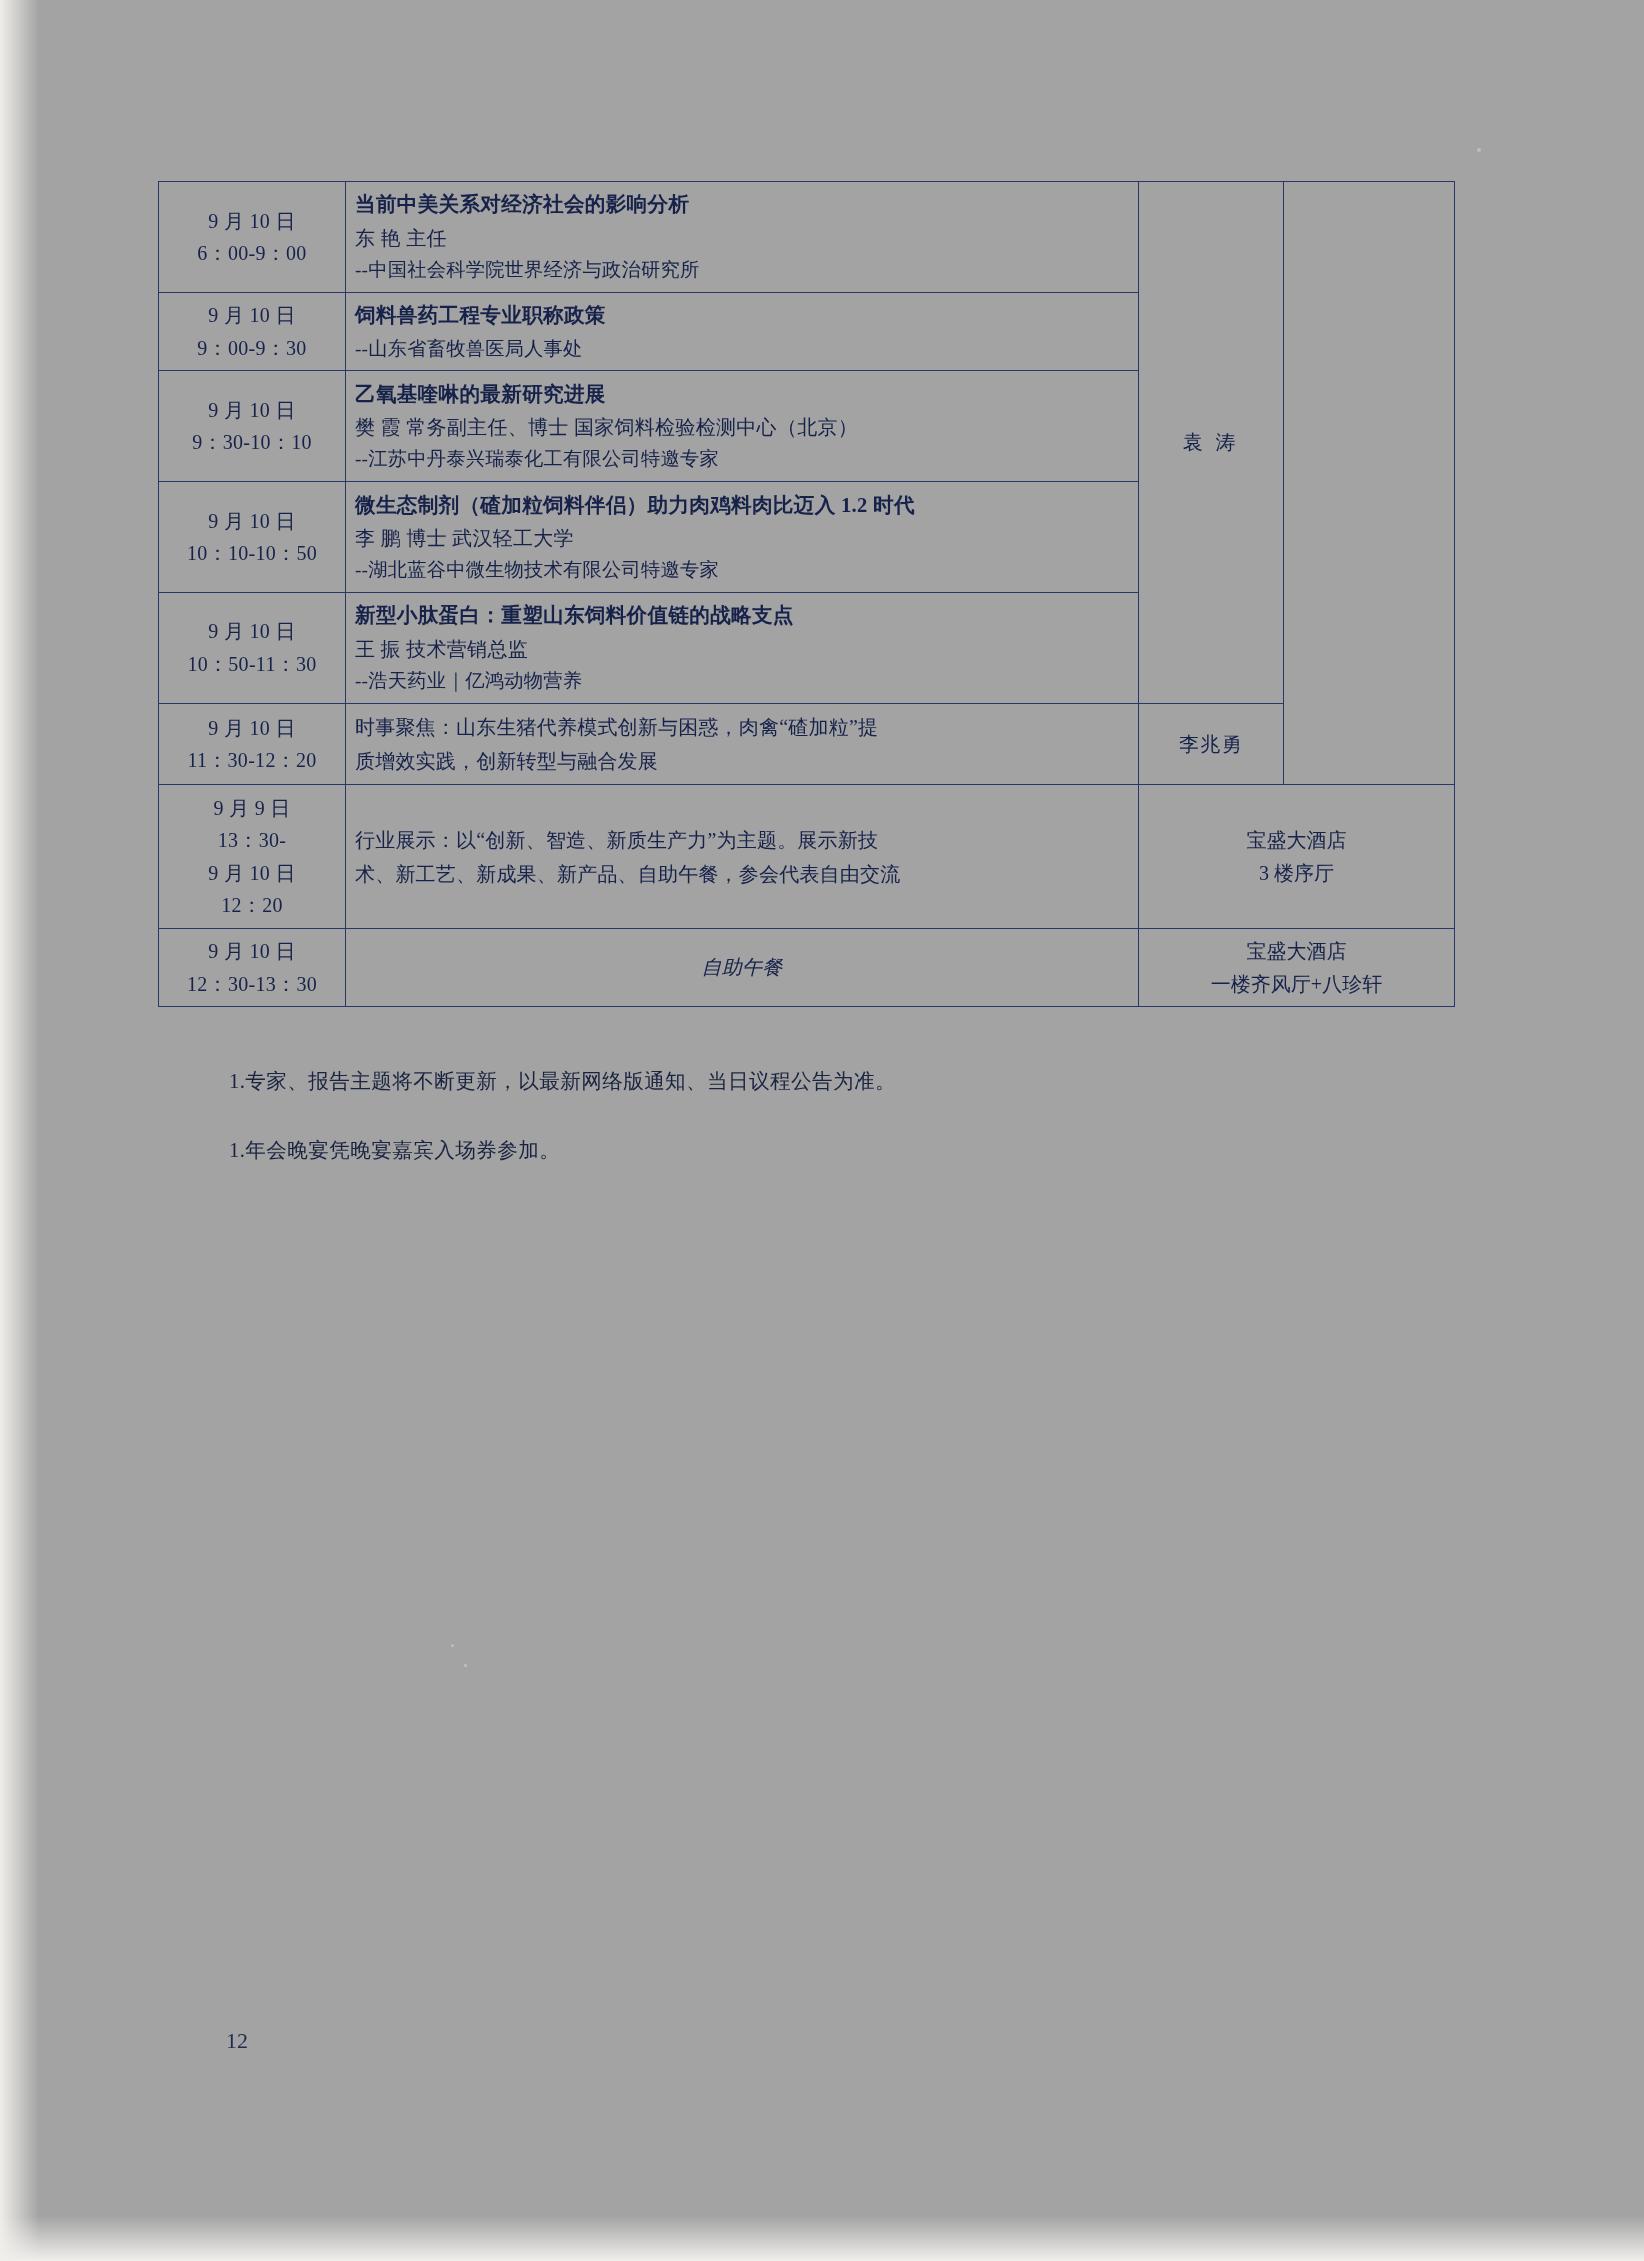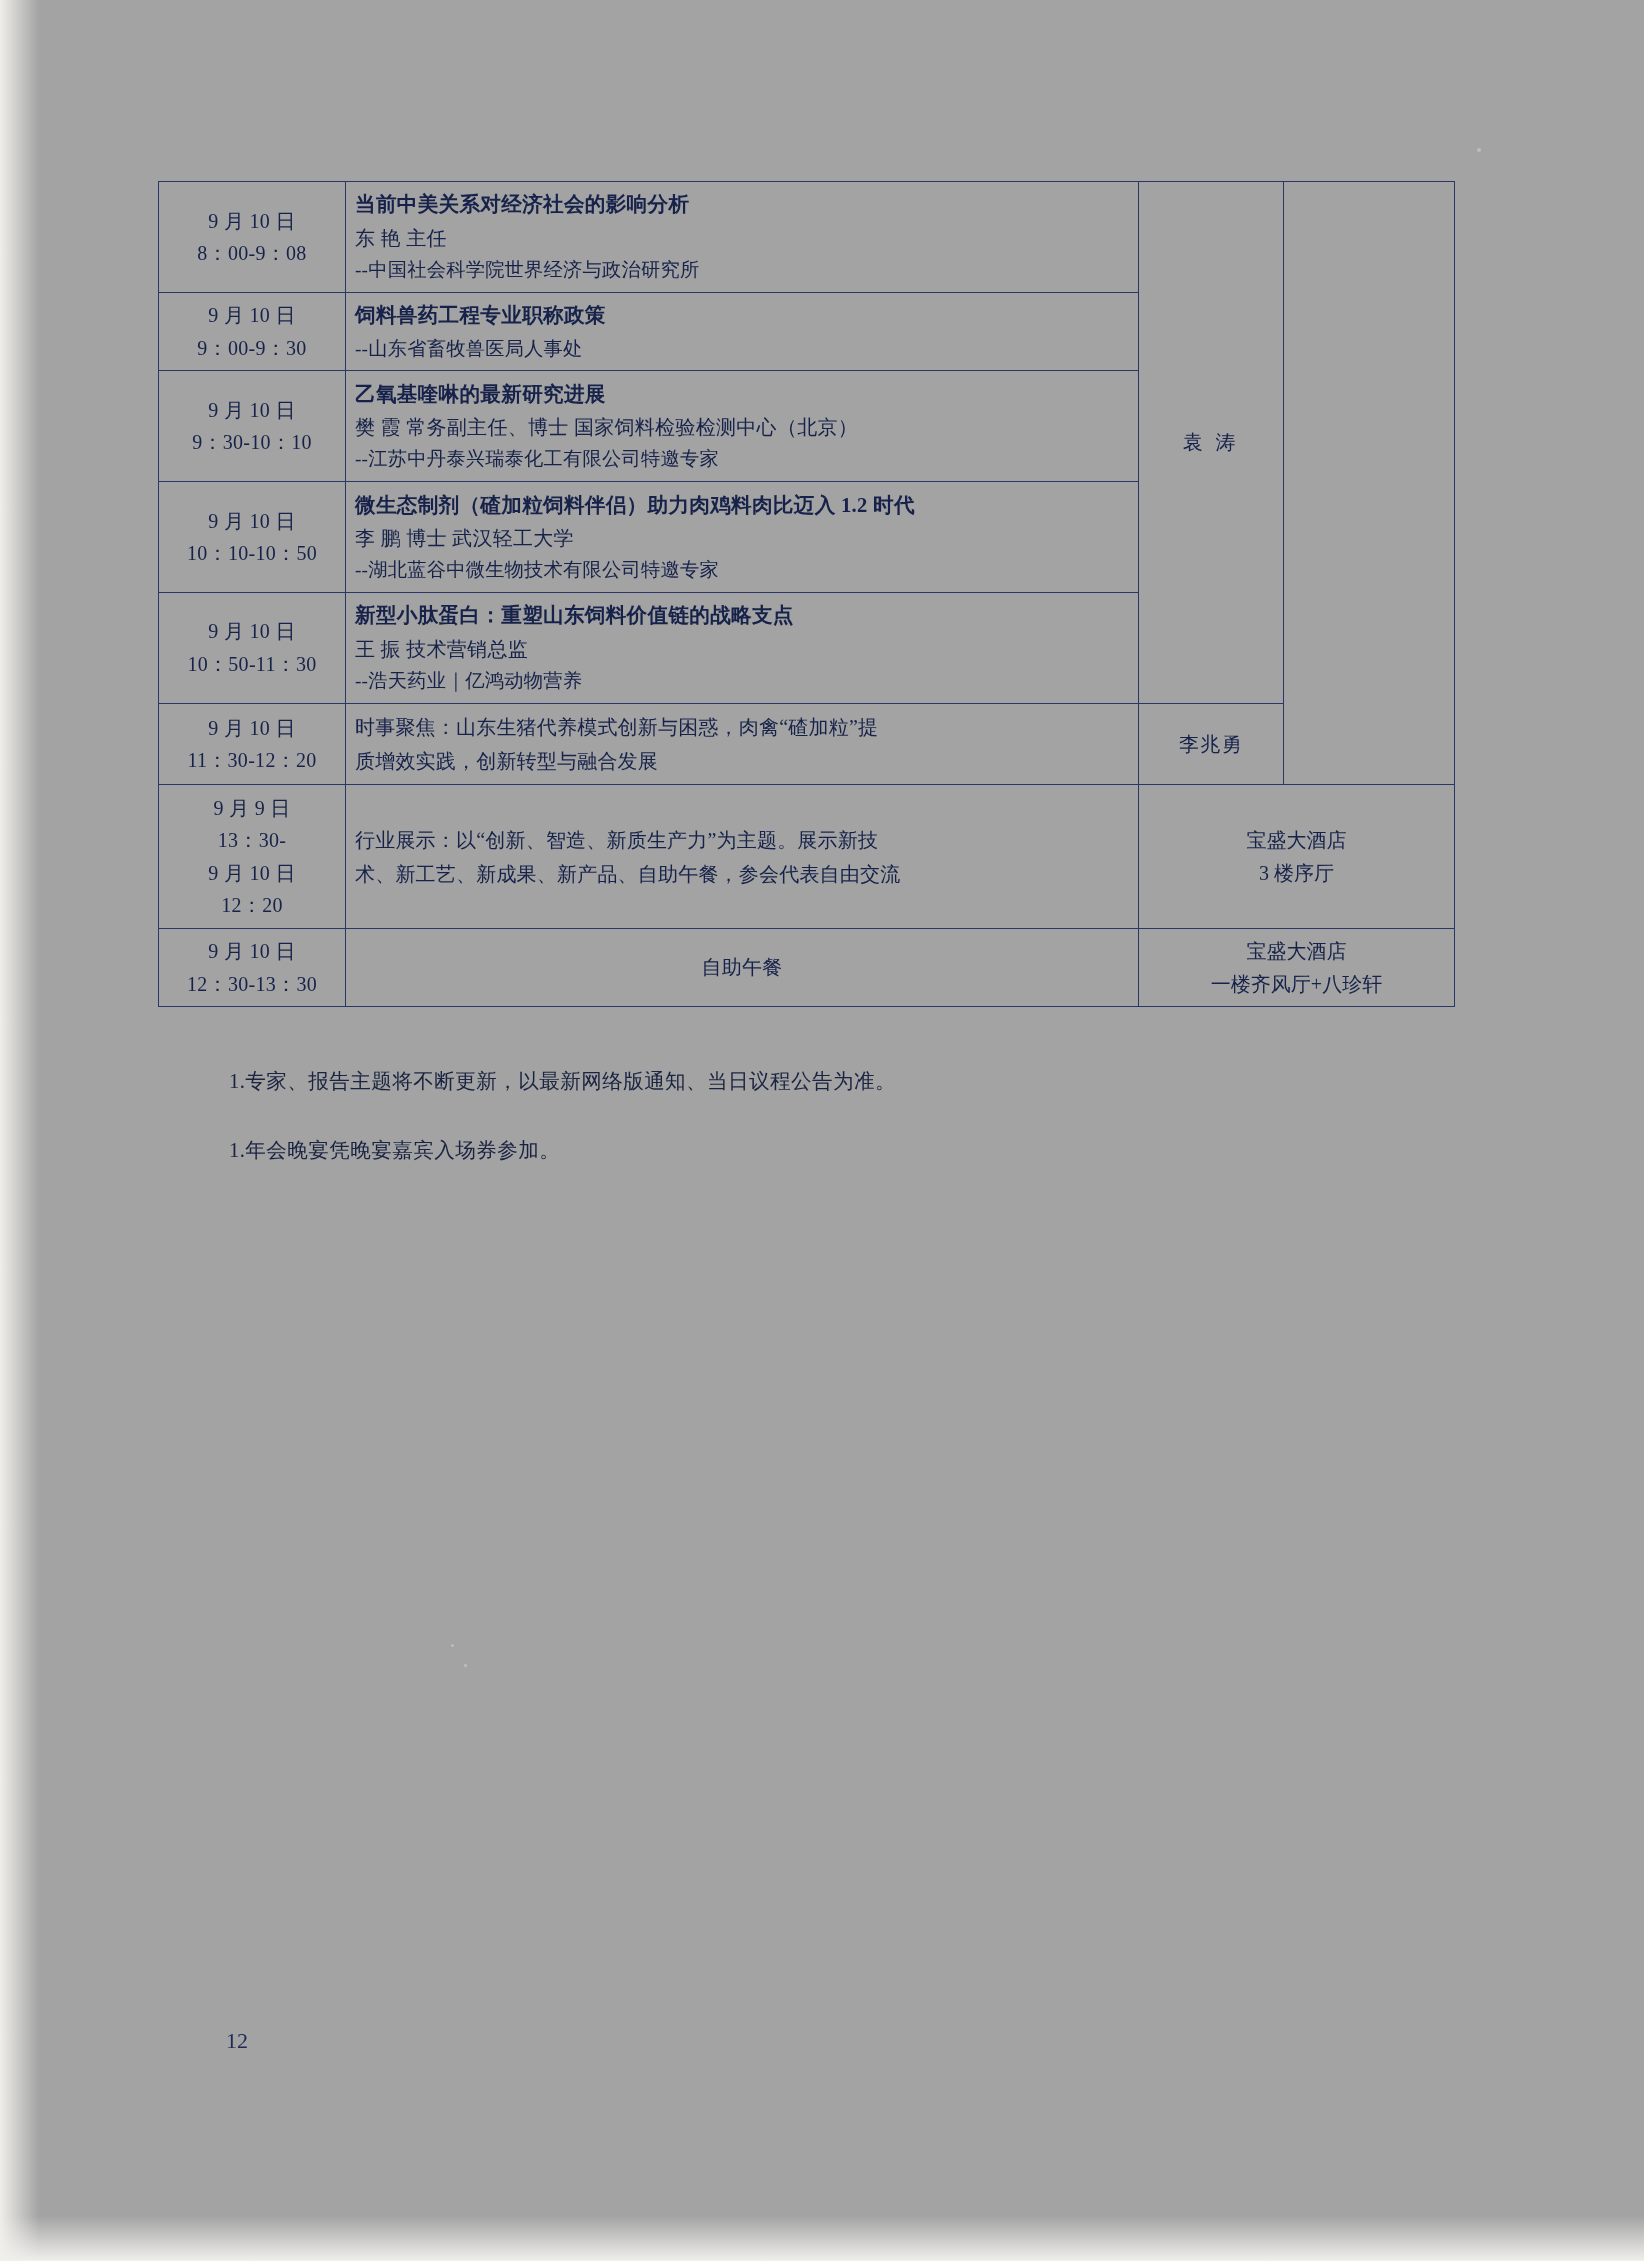--- a/index.html
+++ b/index.html
@@ -82,20 +82,21 @@
     font-size: 19.3px;
     letter-spacing: 0.2px;
   }
   .topic-plain {
     font-size: 20px;
     line-height: 1.7;
     letter-spacing: 0.2px;
   }
   .center {
     text-align: center;
+    font-style: italic;
   }
   .host-cell {
     text-align: center;
     font-size: 20.6px;
     letter-spacing: 3.9px;
   }
   .place-cell {
     text-align: center;
     font-size: 20px;
     line-height: 1.7;
@@ -149,21 +150,21 @@
         <col class="col-time">
         <col class="col-topic">
         <col class="col-host">
         <col class="col-place">
       </colgroup>
       <tbody>
 
         <tr>
           <td class="time-cell">
             <span class="t-line">9 月 10 日</span>
-            <span class="t-line">8：00-9：08</span>
+            <span class="t-line">6：00-9：00</span>
           </td>
           <td>
             <div class="topic-title">当前中美关系对经济社会的影响分析</div>
             <div class="topic-speaker">东  艳   主任</div>
             <div class="topic-org">--中国社会科学院世界经济与政治研究所</div>
           </td>
           <td class="host-cell" rowspan="5">
             <span>袁   涛</span>
           </td>
           <td rowspan="6"></td>

